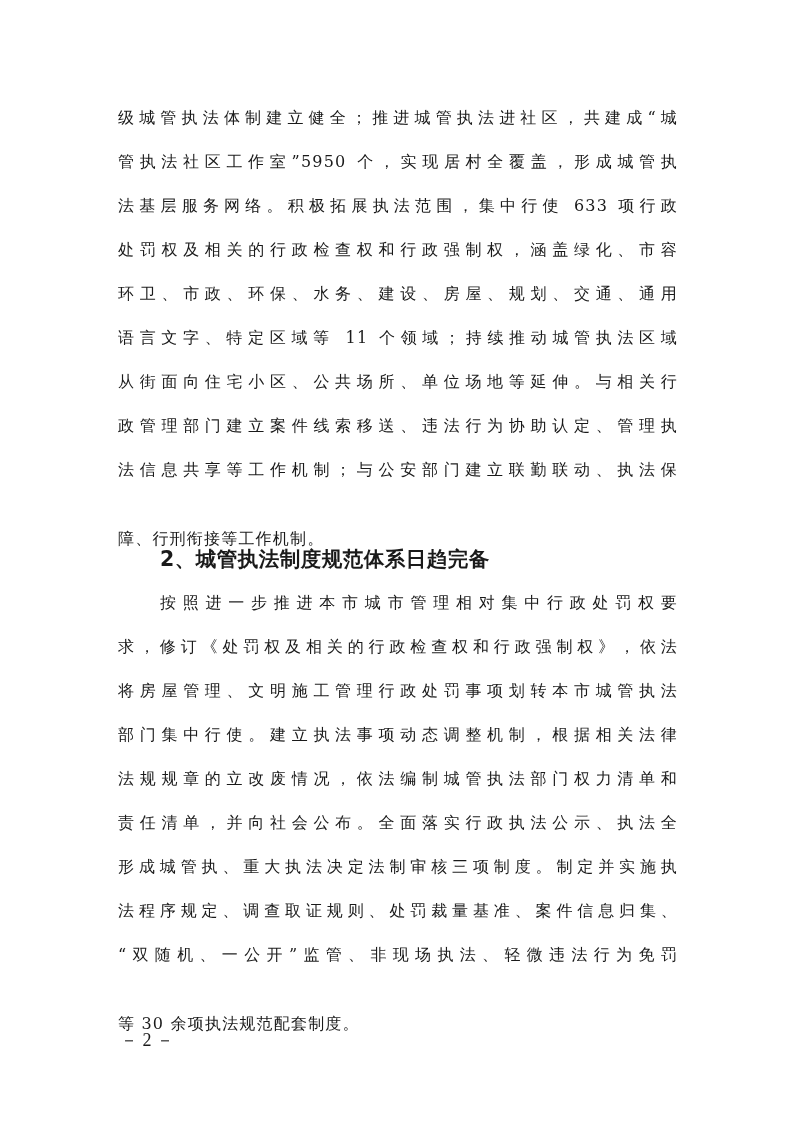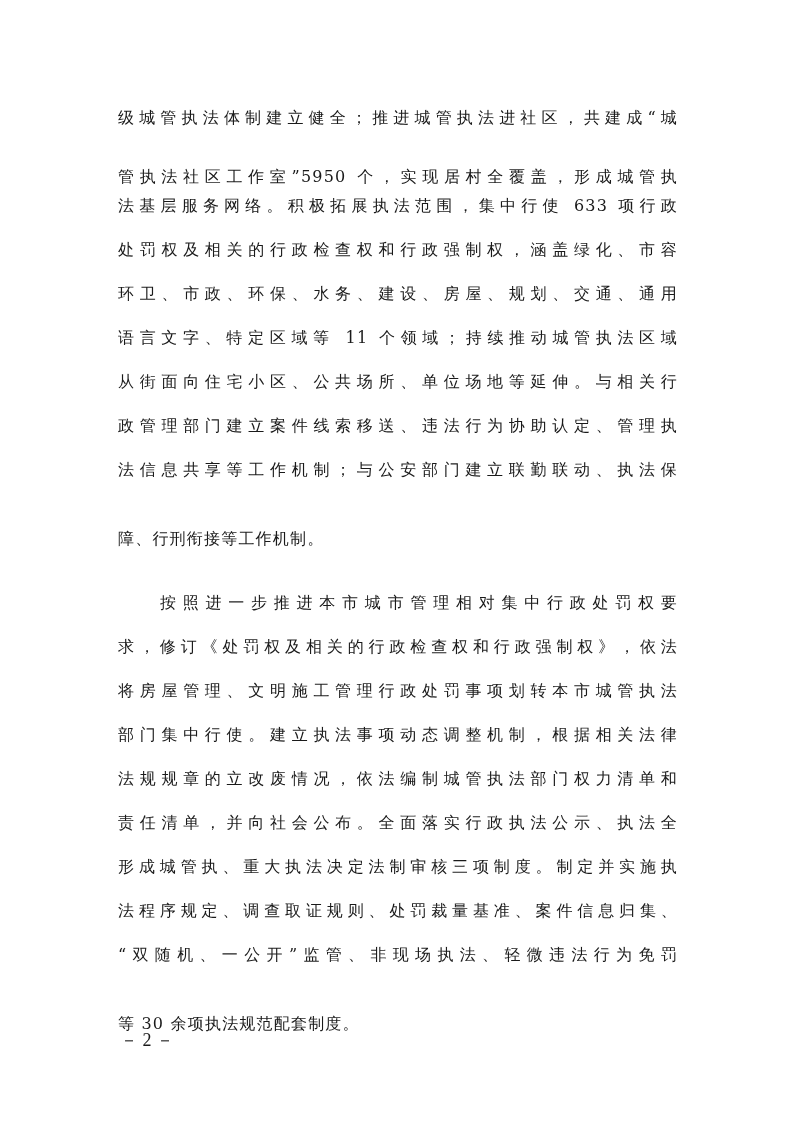--- a/index.html
+++ b/index.html
@@ -58,31 +58,32 @@
       font-family: "Liberation Serif", "DejaVu Serif", serif;
     }
   </style>
 </head>
 <body>
 
 <div class="page">
 
   <div>
     <div class="line" style="top:103px">级城管执法体制建立健全；推进城管执法进社区，共建成“城</div>
-    <div class="line" style="top:162px">管执法社区工作室”5950 个，实现居村全覆盖，形成城管执</div>
+    <div class="line" style="top:147px">管执法社区工作室”5950 个，实现居村全覆盖，形成城管执</div>
     <div class="line" style="top:191px">法基层服务网络。积极拓展执法范围，集中行使 633 项行政</div>
     <div class="line" style="top:235px">处罚权及相关的行政检查权和行政强制权，涵盖绿化、市容</div>
     <div class="line" style="top:279px">环卫、市政、环保、水务、建设、房屋、规划、交通、通用</div>
     <div class="line" style="top:323px">语言文字、特定区域等 11 个领域；持续推动城管执法区域</div>
     <div class="line" style="top:367px">从街面向住宅小区、公共场所、单位场地等延伸。与相关行</div>
     <div class="line" style="top:411px">政管理部门建立案件线索移送、违法行为协助认定、管理执</div>
     <div class="line" style="top:455px">法信息共享等工作机制；与公安部门建立联勤联动、执法保</div>
     <div class="line last" style="top:499px">障、行刑衔接等工作机制。</div>
   </div>
 
+  <div class="heading" style="top:544px">2、城管执法制度规范体系日趋完备</div>
 
   <div>
     <div class="line" style="top:588px; left:160px; width:518px">按照进一步推进本市城市管理相对集中行政处罚权要</div>
     <div class="line" style="top:632px">求，修订《处罚权及相关的行政检查权和行政强制权》，依法</div>
     <div class="line" style="top:676px">将房屋管理、文明施工管理行政处罚事项划转本市城管执法</div>
     <div class="line" style="top:720px">部门集中行使。建立执法事项动态调整机制，根据相关法律</div>
     <div class="line" style="top:764px">法规规章的立改废情况，依法编制城管执法部门权力清单和</div>
     <div class="line" style="top:808px">责任清单，并向社会公布。全面落实行政执法公示、执法全</div>
     <div class="line" style="top:852px">形成城管执、重大执法决定法制审核三项制度。制定并实施执</div>
     <div class="line" style="top:896px">法程序规定、调查取证规则、处罚裁量基准、案件信息归集、</div>

